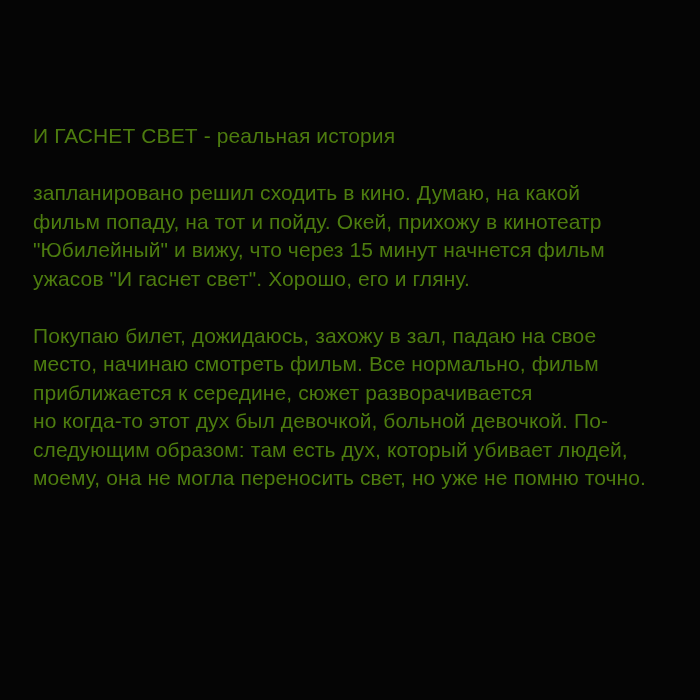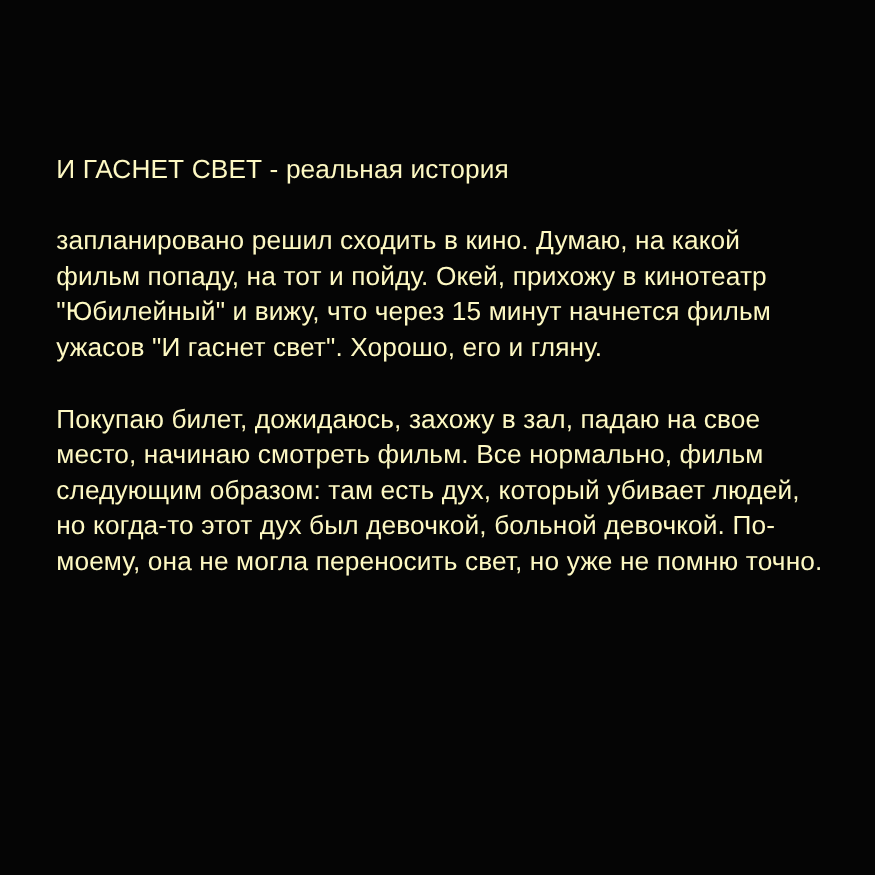--- a/index.html
+++ b/index.html
@@ -13,26 +13,25 @@
     height: 700px;
     background: #050505;
     overflow: hidden;
     font-family: "Liberation Sans", "DejaVu Sans", sans-serif;
   }
   .content {
     position: absolute;
     top: 122px;
     left: 33px;
     right: 28px;
-    color: #fef9c3;
+    color: #4d7c0f;
     font-size: 21px;
     line-height: 28.5px;
     font-weight: 400;
     letter-spacing: 0.1px;
-    margin-left: 12px;
   }
   .title {
     white-space: nowrap;
   }
   .para {
     margin-top: 28.5px;
   }
   .line {
     white-space: nowrap;
   }
@@ -48,19 +47,20 @@
     <div class="para">
       <div class="line">запланировано решил сходить в кино. Думаю, на какой</div>
       <div class="line">фильм попаду, на тот и пойду. Окей, прихожу в кинотеатр</div>
       <div class="line">"Юбилейный" и вижу, что через 15 минут начнется фильм</div>
       <div class="line">ужасов "И гаснет свет". Хорошо, его и гляну.</div>
     </div>
 
     <div class="para">
       <div class="line">Покупаю билет, дожидаюсь, захожу в зал, падаю на свое</div>
       <div class="line">место, начинаю смотреть фильм. Все нормально, фильм</div>
+      <div class="line">приближается к середине, сюжет разворачивается</div>
+      <div class="line">но когда-то этот дух был девочкой, больной девочкой. По-</div>
       <div class="line">следующим образом: там есть дух, который убивает людей,</div>
-      <div class="line">но когда-то этот дух был девочкой, больной девочкой. По-</div>
       <div class="line">моему, она не могла переносить свет, но уже не помню точно.</div>
     </div>
 
   </div>
 </div>
 
 </body></html>

